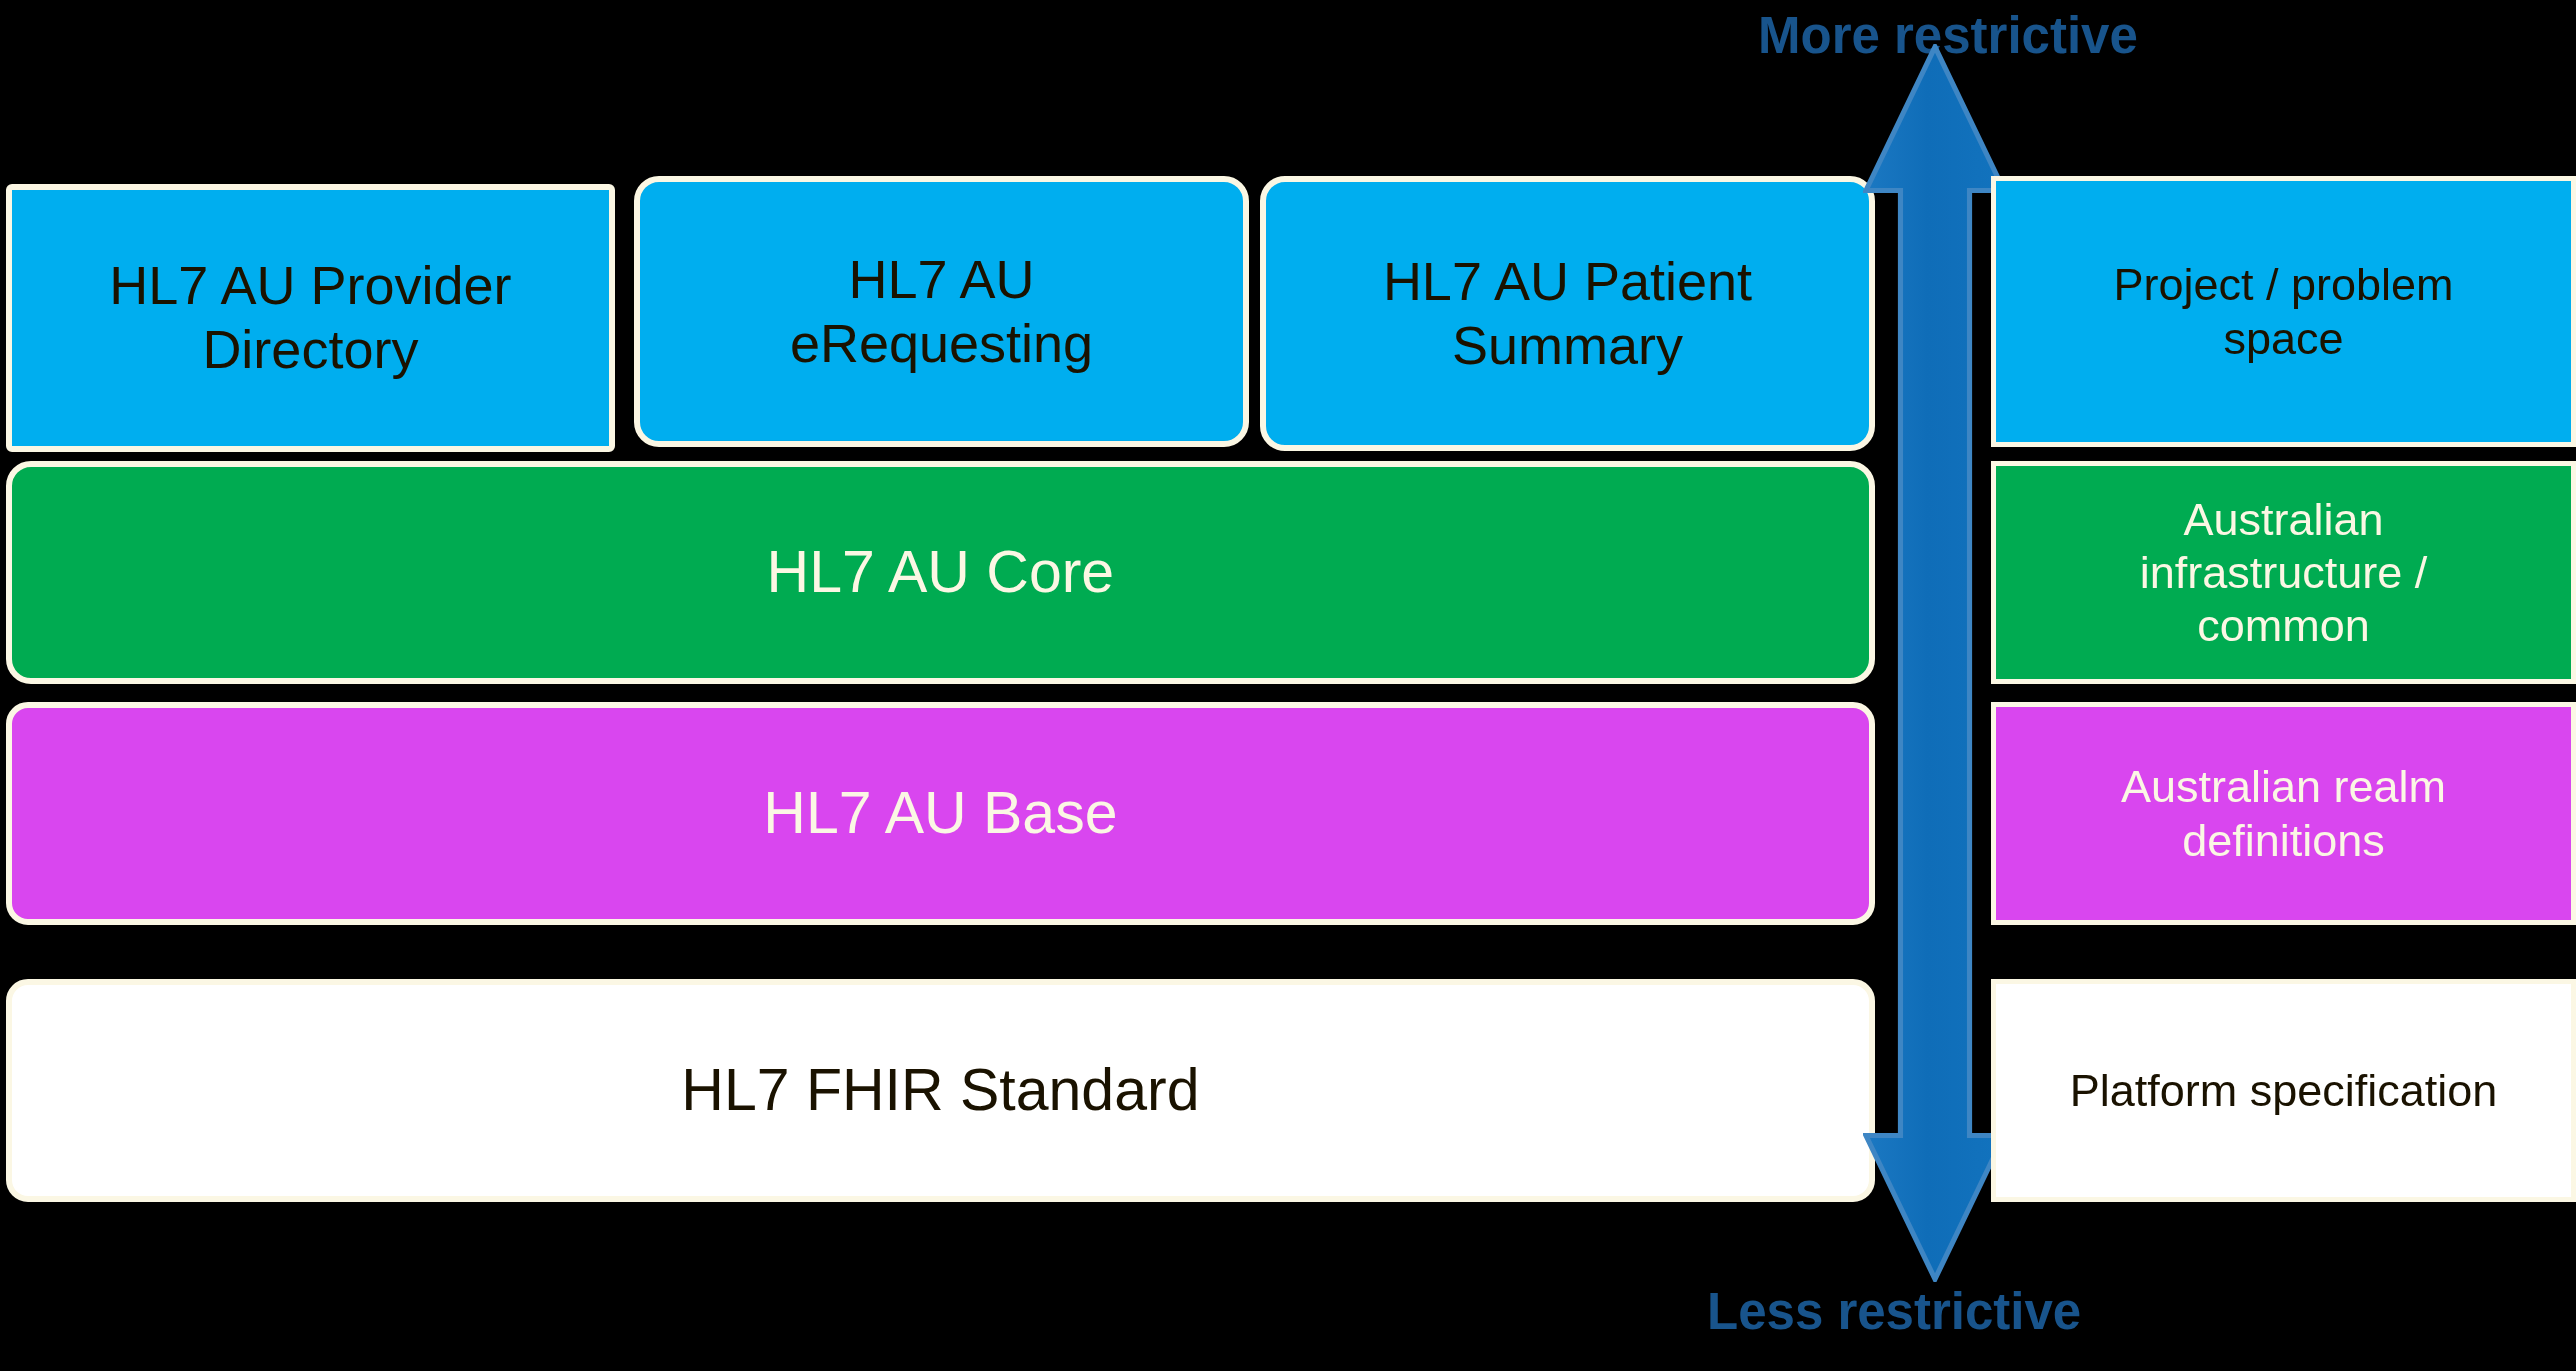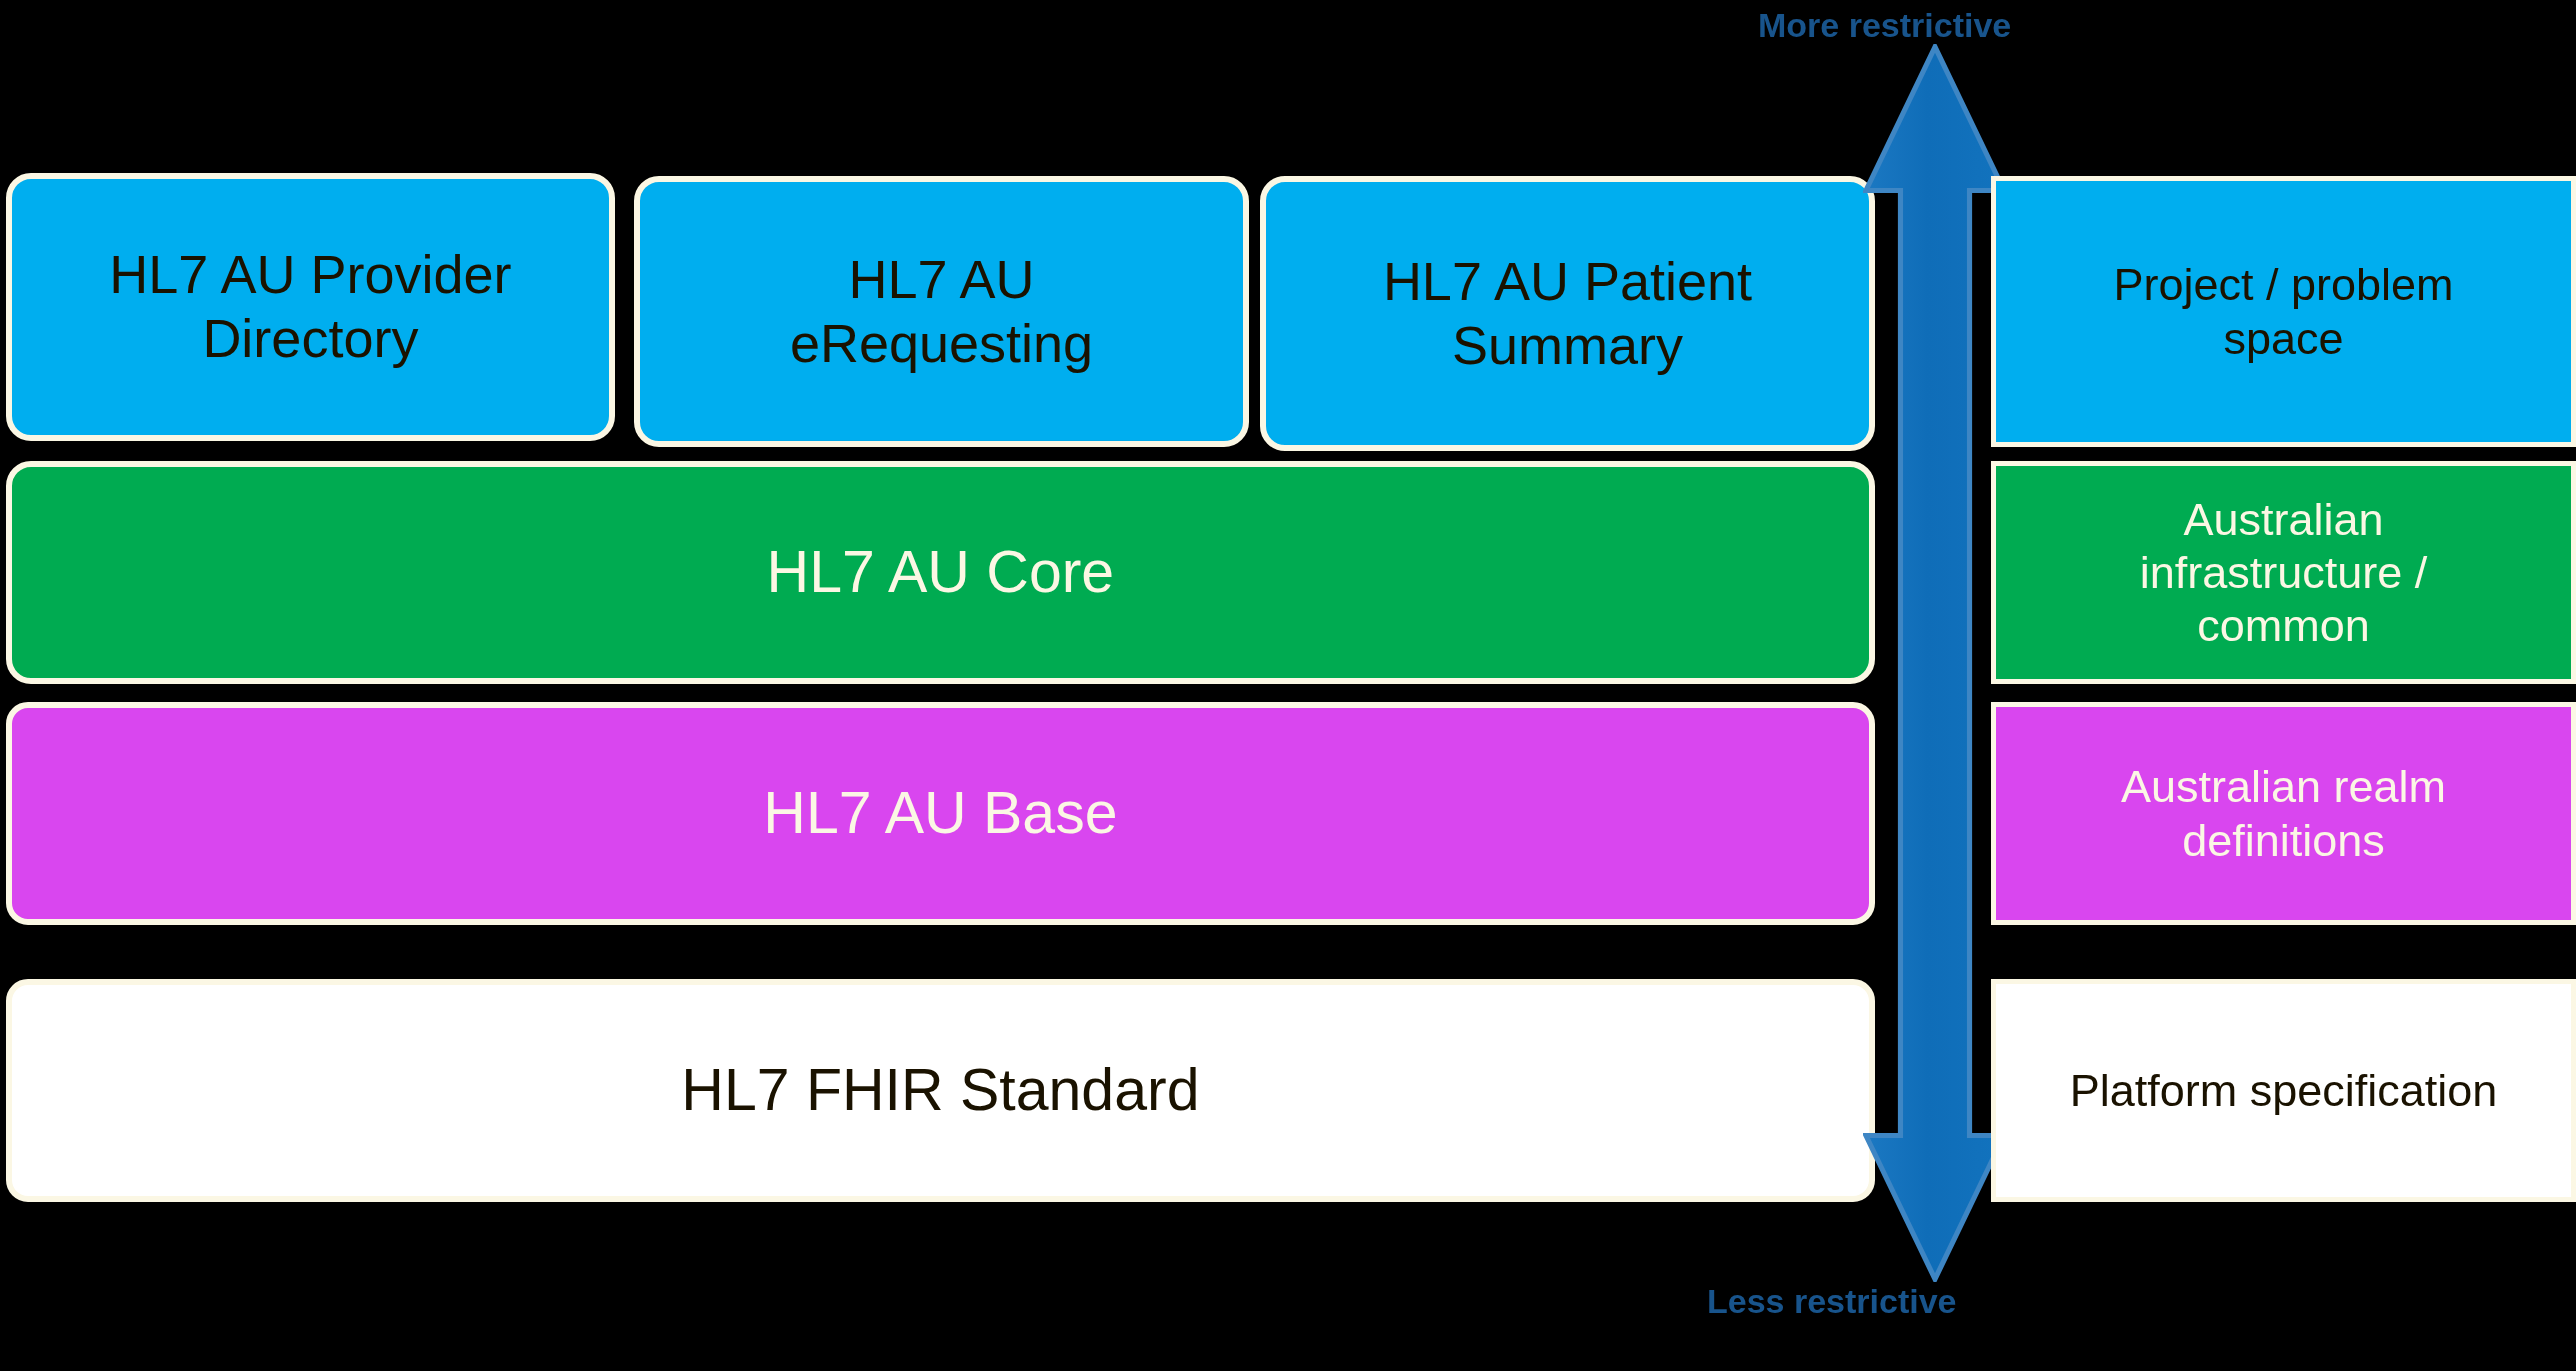--- a/index.html
+++ b/index.html
@@ -62,33 +62,33 @@
     left: 1863px;
     top: 44px;
     width: 144px;
     height: 1238px;
   }
   #arrow-wrap svg { display: block; width: 100%; height: 100%; }
 
   .arrow-label {
     position: absolute;
     color: #18548C;
-    font-size: 34px;
+    font-size: 51px;
     font-weight: bold;
     white-space: nowrap;
   }
   #label-more { left: 1758px; top: 5.9px; }
   #label-less { left: 1707px; top: 1282px; }
 </style>
 </head>
 <body>
 
 <div id="canvas">
 
-  <div class="box stack-box c-blue t-top" style="left:5.9px; top:173px; width:609px; height:268px;">
+  <div class="box stack-box c-blue t-top" style="left:5.9px; top:184px; width:609px; height:268px;border-radius:6px;">
     <span>HL7 AU Provider
 Directory</span>
   </div>
 
   <div class="box stack-box c-blue t-top" style="left:634px; top:176px; width:615px; height:271px;">
     <span>HL7 AU
 eRequesting</span>
   </div>
 
   <div class="box stack-box c-blue t-top" style="left:1260px; top:176px; width:615px; height:275px;">

